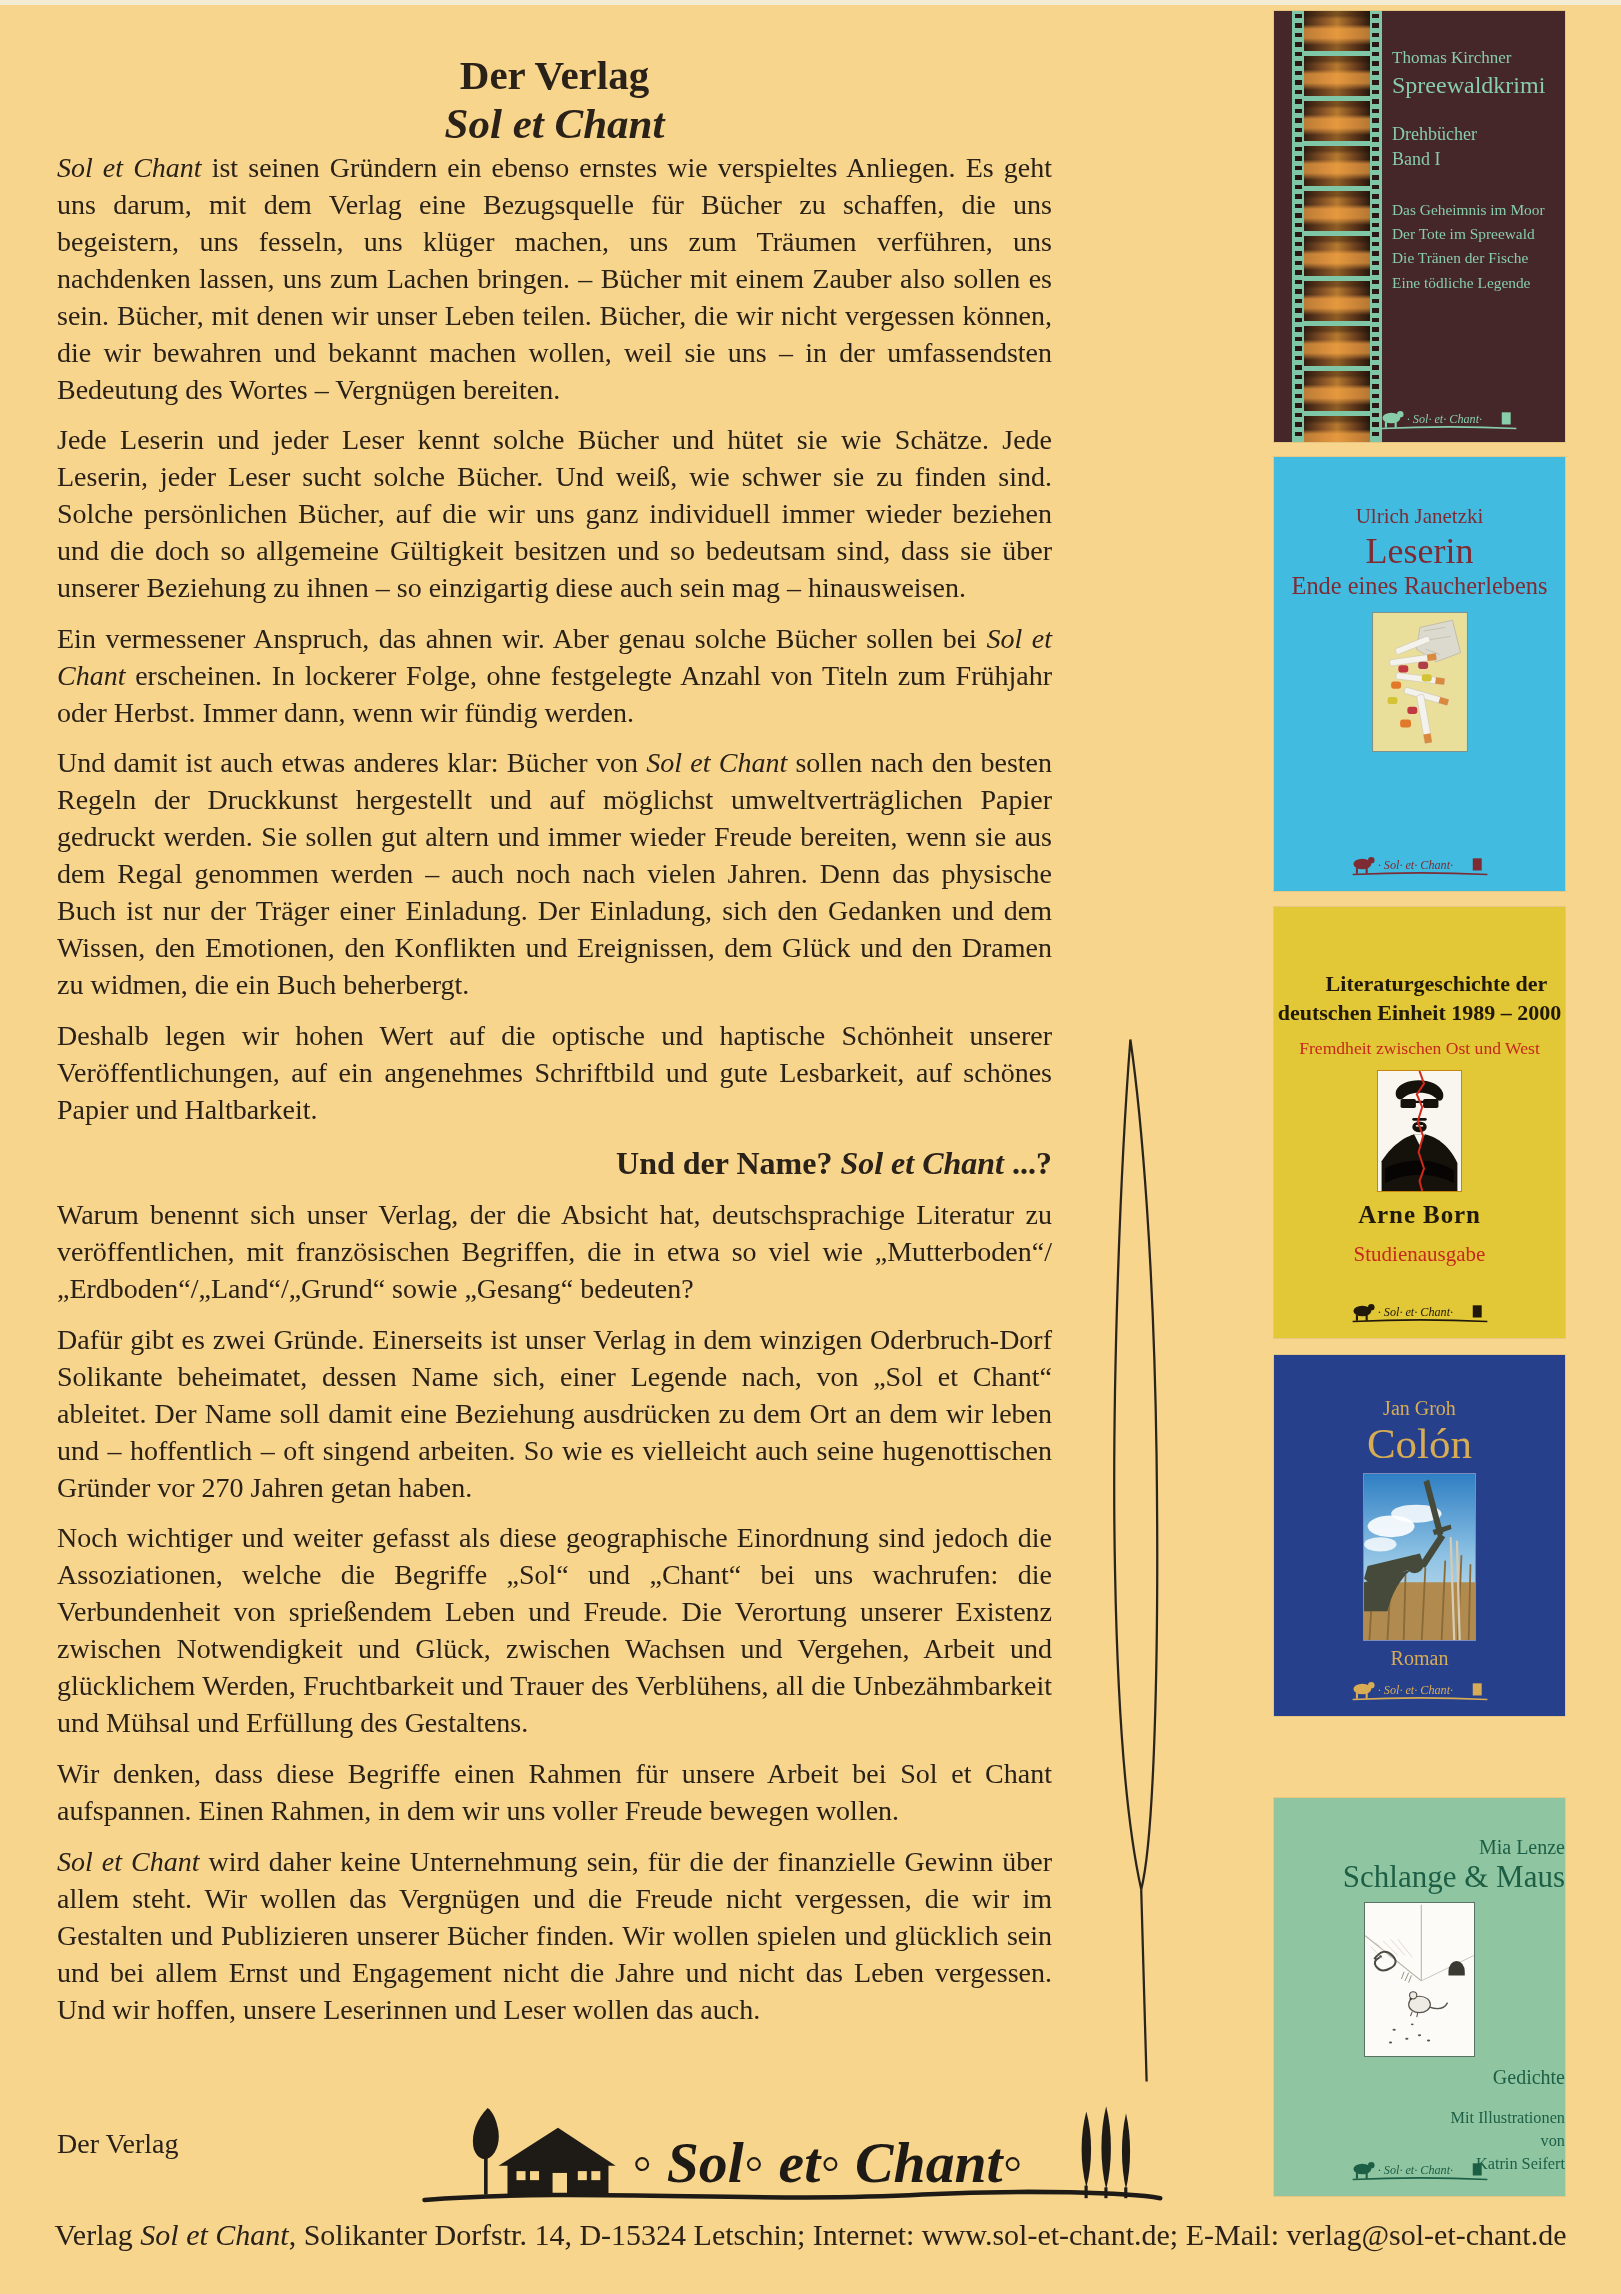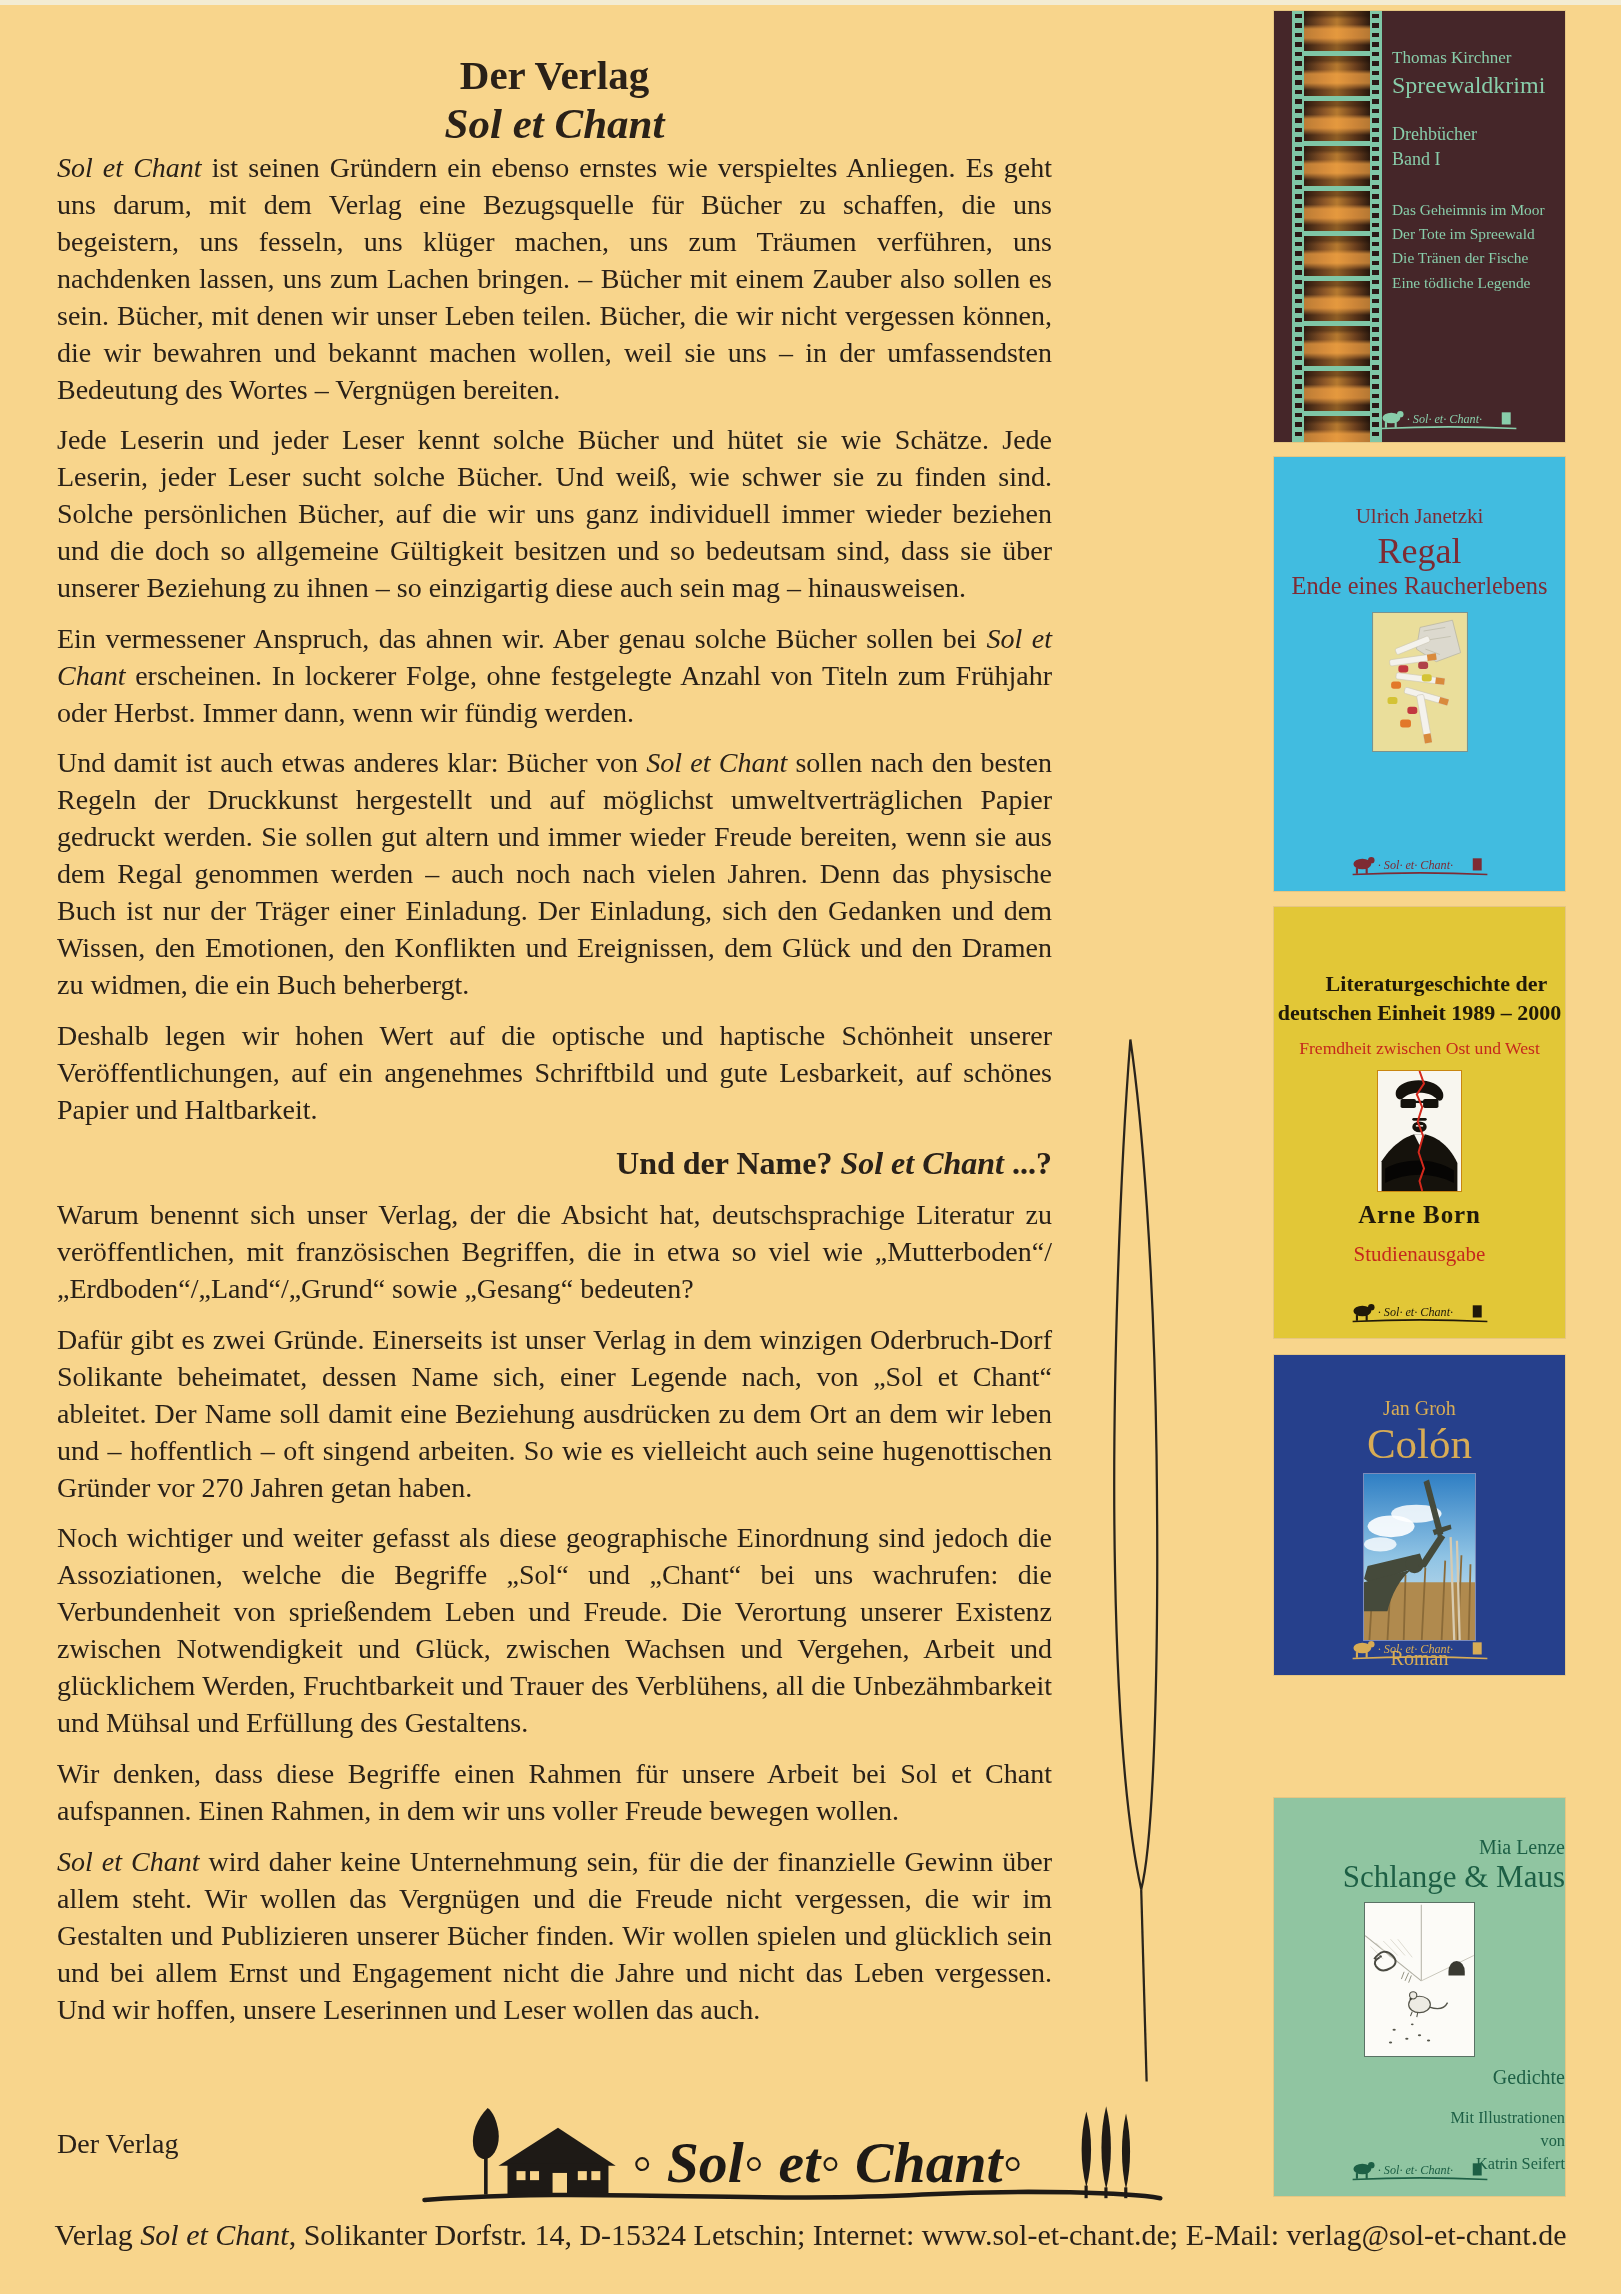--- a/index.html
+++ b/index.html
@@ -24,21 +24,21 @@
 
   
   .leaf-wrap{position:absolute;left:1097px;top:1029px;width:83px;height:1063px;}
 
   
   .book{position:absolute;left:1274px;width:291px;background:var(--bg);color:var(--fg);
         box-shadow:0 0 0 0.9px rgba(0,0,0,0.08);}
   .book1{top:11px;height:431px;}
   .book2{top:457px;height:434px;}
   .book3{top:907px;height:431px;}
-  .book4{top:1355px;height:320px;}
+  .book4{top:1355px;height:361px;}
   .book5{top:1798px;height:398px;}
 
   
   .mini{position:absolute;bottom:14.5px;left:50%;transform:translateX(-50%);width:138px;height:26px;color:var(--fg);}
   .book1 .mini{left:60%;bottom:11px;}
 
   
   .film{position:absolute;left:18px;top:0;height:100%;width:90px;background:#7FC6A6;display:flex;box-sizing:border-box;padding:0 1.8px;}
   .sprk{width:7.2px;margin:2.7px 0.9px;background:repeating-linear-gradient(180deg,#2A1714 0 4.5px,rgba(0,0,0,0) 4.5px 9.5px);}
   .frames{flex:1;margin:0 0.9px;background:
@@ -146,21 +146,21 @@
         <rect x="18" y="21" width="2.6" height="7"></rect>
       <rect x="150" y="9" width="11" height="15"></rect>
     </g>
     <text x="33" y="22" font-size="15" font-style="italic" fill="currentColor">· Sol· et· Chant·</text>
     <path d="M2,29 Q85,25 168,29" stroke="currentColor" stroke-width="2" fill="none"></path>
   </svg>
 </div>
 
 <div class="book book2" style="--bg: #41BCE0; --fg: #7E2B34;">
   <div class="b2-author">Ulrich Janetzki</div>
-  <div class="b2-title">Regal</div>
+  <div class="b2-title">Leserin</div>
   <div class="b2-sub">Ende eines Raucherlebens</div>
   <svg class="b2-photo" viewBox="0 0 104 153">
     <rect width="104" height="153" fill="#EADE9B"></rect>
     <polygon points="52,16 88,8 97,44 70,54 48,40" fill="#DCD9CE" stroke="#B5B2A2" stroke-width="0.8"></polygon>
     <path d="M56,20 L80,16 M60,30 L86,26 M58,40 L74,46" stroke="#C2BFAF" stroke-width="1" fill="none"></path>
     <g>
       <g transform="translate(18,52) rotate(-8)">
           <rect width="52" height="7" rx="2" fill="#F4F2EC" stroke="#C9C4B4" stroke-width="0.6"></rect>
           <rect x="42" width="10" height="7" fill="#D98A3C"></rect>
         </g>

